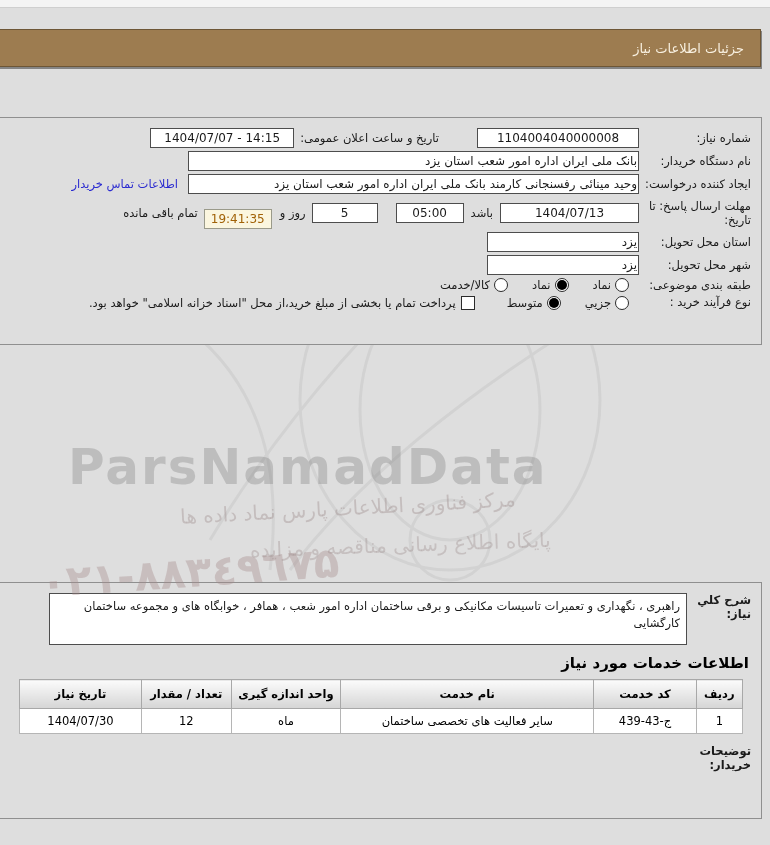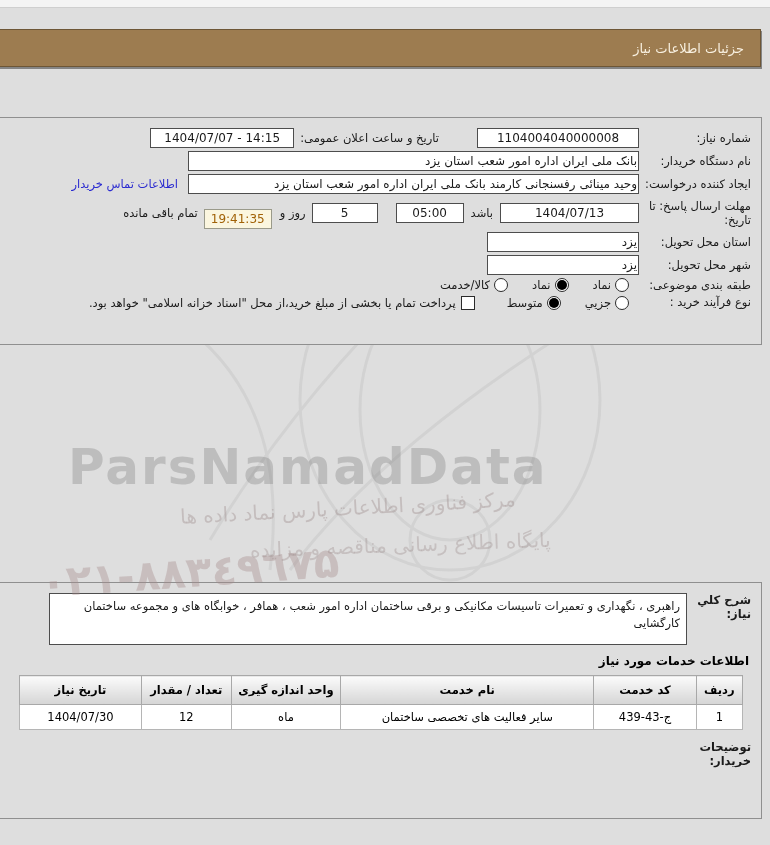--- a/index.html
+++ b/index.html
@@ -19,21 +19,21 @@
   .inp.center{justify-content:center;}
   .ltr{direction:ltr;unicode-bidi:embed;}
   .link{color:#2b2bd0;font-size:11.5px;cursor:pointer;margin-right:10px;}
   .radio{width:12px;height:12px;border:1px solid #2b2b2b;border-radius:50%;background:#fff;display:inline-block;
     margin:0 10px 0 4px;position:relative;flex:0 0 auto;}
   .radio.checked::after{content:"";position:absolute;inset:1px;border-radius:50%;background:#000;}
   .checkbox{width:12px;height:12px;border:1px solid #2b2b2b;background:#fff;display:inline-block;margin:0 10px 0 5px;flex:0 0 auto;}
   .countdown{background:#fbf6df;border:1px solid #9a9a8a;color:#a16207;height:18px;display:flex;align-items:center;justify-content:center;
     font-size:12px;padding:0 5px;margin-top:12px;}
   .bigbox{background:#fff;border:1px solid #4d4d4d;font-size:11.5px;padding:4px 6px;line-height:1.45;box-sizing:border-box;margin-left:41px;}
-  .secthead{font-weight:bold;font-size:12px;margin:9px 2px 7px;}
+  .secthead{font-weight:bold;font-size:15px;margin:9px 2px 7px;}
   table.svc{border-collapse:collapse;margin:4px 8px 0 10px;width:724px;font-size:11.5px;}
   table.svc th{background:linear-gradient(#fbfbfb,#d5d5d5);border:1px solid #a8a8a8;font-weight:bold;height:28px;padding:0 4px;}
   table.svc td{background:#fff;border:1px solid #b5b5b5;height:24px;text-align:center;padding:0 4px;}
   
   .wm{position:absolute;pointer-events:none;z-index:6;}
   .wm-brand{top:438px;left:68px;font-size:50px;font-weight:bold;color:rgba(120,120,120,.32);letter-spacing:2px;direction:ltr;}
   .wm-phone{top:548px;left:40px;font-size:42px;font-weight:bold;color:rgba(165,140,140,.38);transform:rotate(-4deg);direction:ltr;}
   .wm-fa1{top:496px;left:180px;font-size:20px;color:rgba(150,130,130,.35);transform:rotate(-3deg);}
   .wm-fa2{top:533px;left:250px;font-size:20px;color:rgba(150,130,130,.33);transform:rotate(-2deg);}
   .wm-logo{top:210px;left:150px;z-index:0;opacity:.55;}

